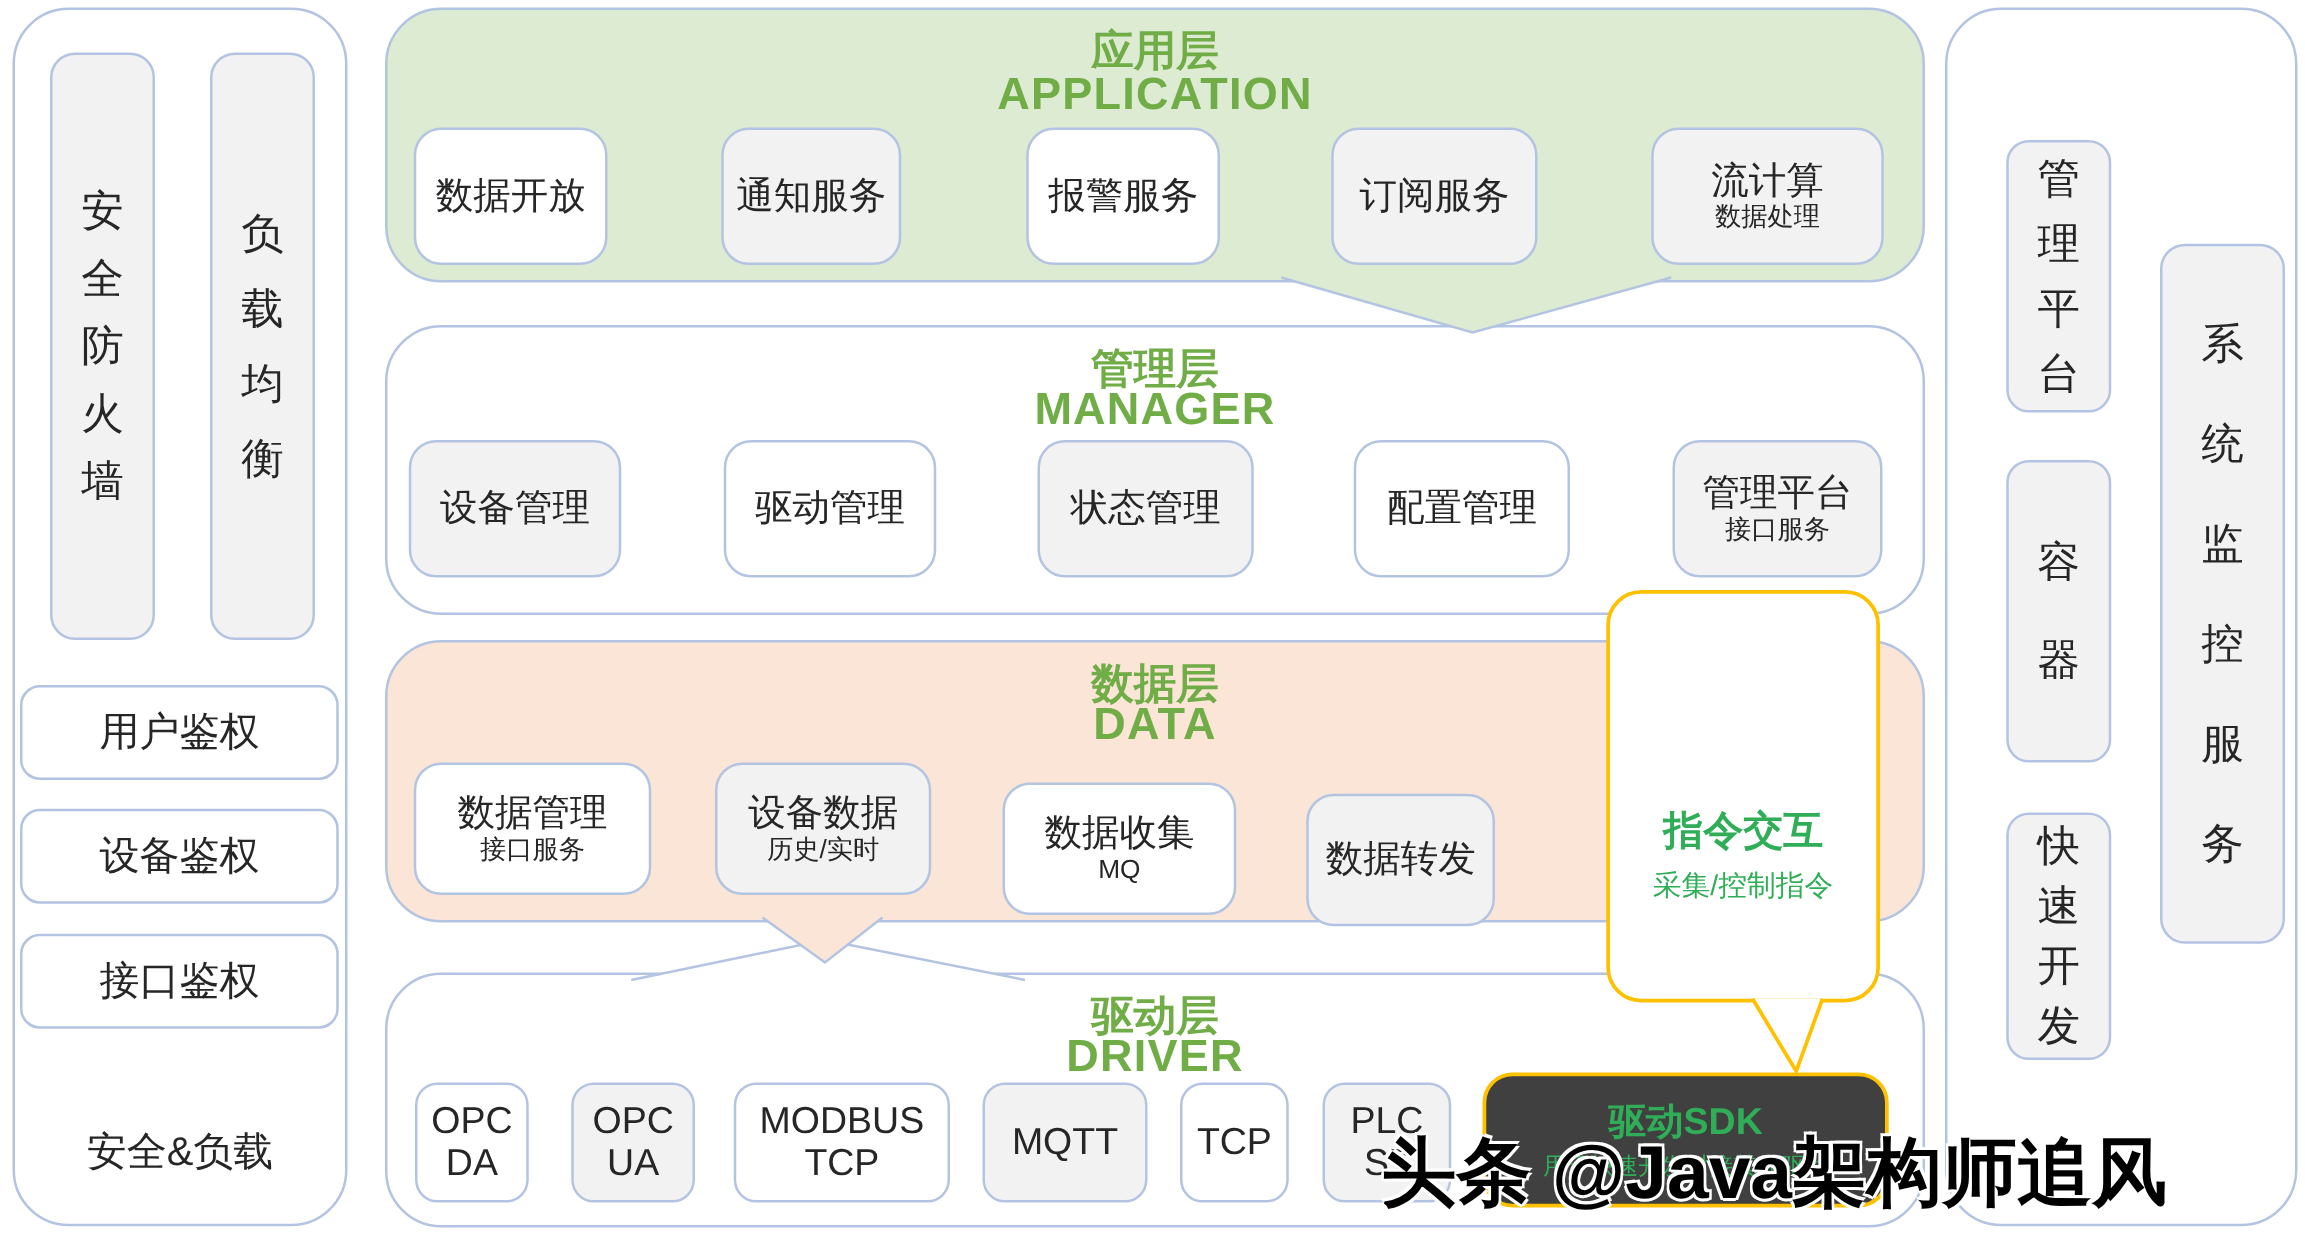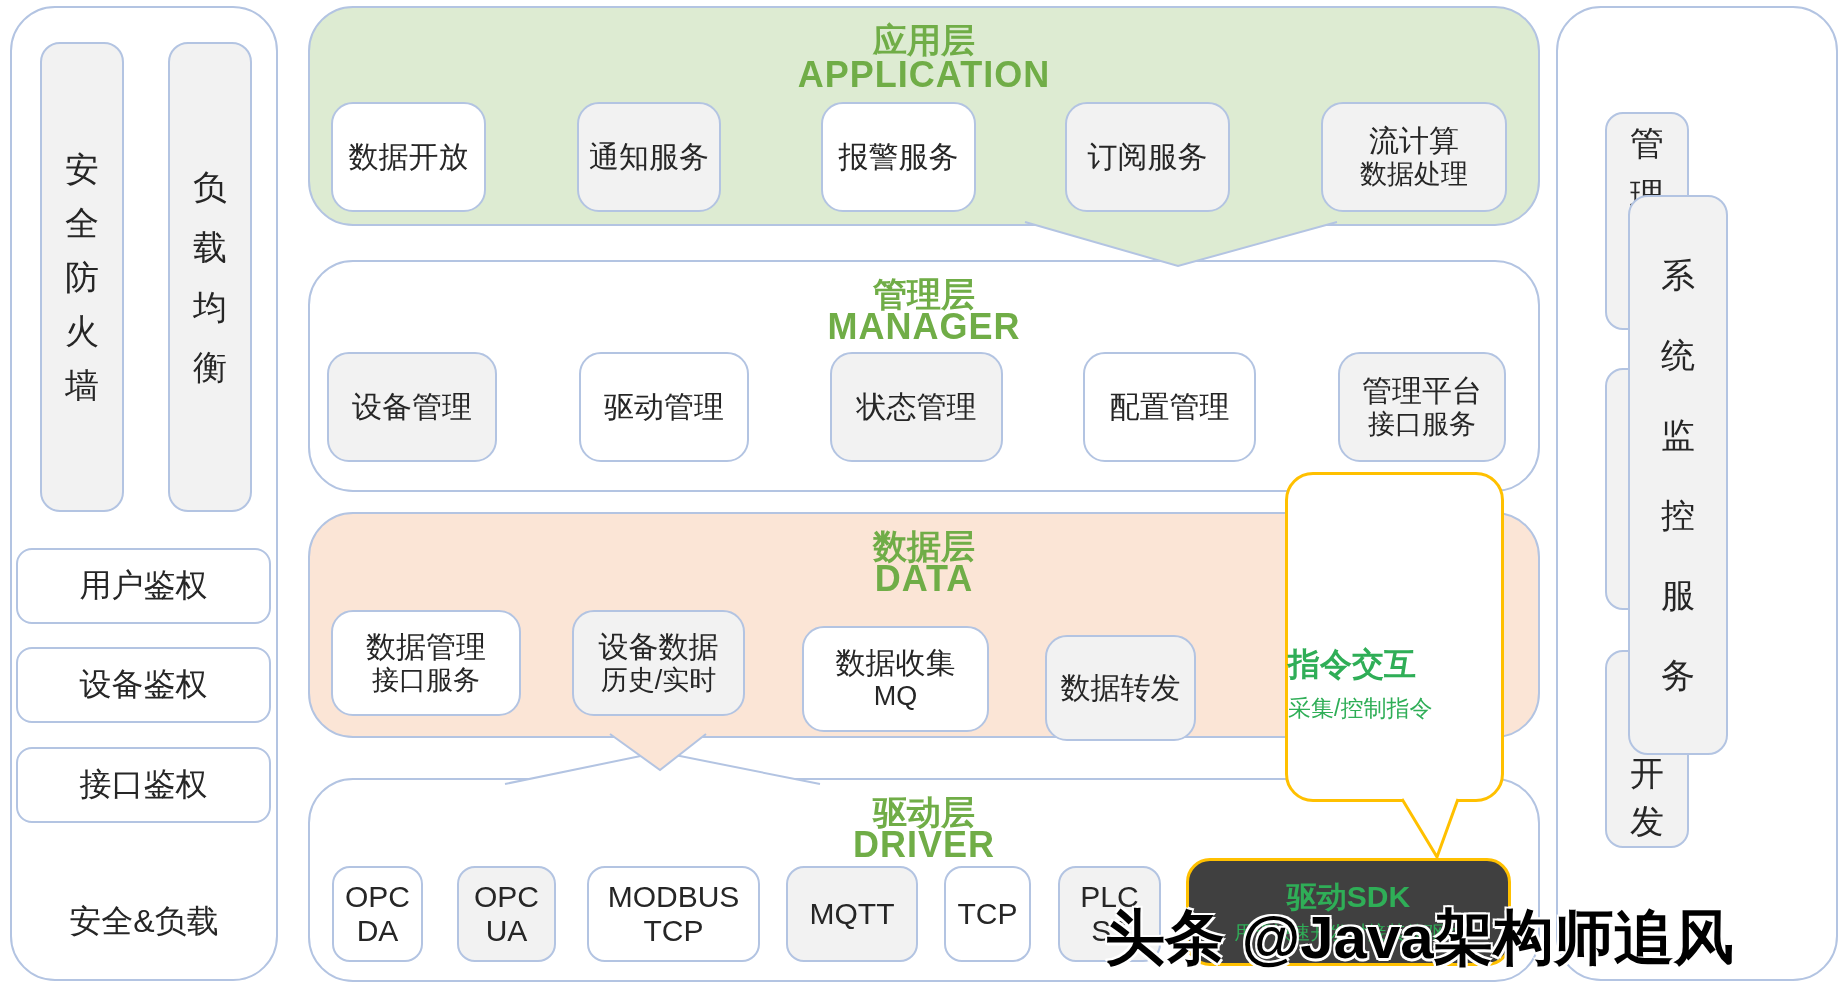--- a/index.html
+++ b/index.html
@@ -7,30 +7,30 @@
        font-family:"Liberation Sans","DejaVu Sans",sans-serif;color:#262626;}
   .abs{position:absolute;}
   .container{position:absolute;background:#fff;border:2px solid #b3c4e2;border-radius:45px;box-sizing:border-box;}
   .layer-green{background:#ddebd2;}
   .layer-pink{background:#fbe5d6;}
   .node{position:absolute;border:2px solid #b3c4e2;border-radius:22px;box-sizing:border-box;
         display:flex;flex-direction:column;align-items:center;justify-content:center;
         font-size:30px;line-height:1.15;text-align:center;white-space:pre-line;}
   .node.gray{background:#f2f2f2;}
   .node.white{background:#ffffff;}
-  .node .sub{font-size:27px;margin-top:0;}
+  .node .sub{font-size:21px;margin-top:0;}
   .ltitle{position:absolute;width:1232px;text-align:center;font-weight:bold;color:#70ad47;}
   .ltitle.zh{font-size:34px;}
   .ltitle.en{font-size:36px;letter-spacing:1px;}
   .vtext{display:flex;align-items:center;justify-content:center;text-align:center;}
   .vtext .inner{width:40px;font-size:34px;}
   .authbox{position:absolute;left:16px;width:255px;height:76px;background:#fff;border:2px solid #b3c4e2;
            border-radius:16px;box-sizing:border-box;display:flex;align-items:center;justify-content:center;font-size:32px;}
   .callout{position:absolute;left:1285px;top:472px;width:219px;height:330px;background:#fff;
-           border:3px solid #ffc000;border-radius:28px;box-sizing:border-box;z-index:50;}
+           border:3px solid #ffc000;border-radius:28px;box-sizing:border-box;z-index:50;text-align:center;}
   .callout .ctitle{margin-top:168px;font-size:32px;font-weight:bold;color:#2fae57;}
   .callout .csub{font-size:23px;color:#2fae57;margin-top:6px;}
   .sdk{position:absolute;left:1186px;top:858px;width:325px;height:108px;background:#404040;border:3px solid #ffc000;
        border-radius:24px;box-sizing:border-box;text-align:center;z-index:40;}
   .sdk .stitle{margin-top:16px;font-size:30px;font-weight:bold;color:#2fae57;}
   .sdk .ssub{font-size:19px;color:#2fae57;margin-top:2px;}
   .watermark{position:absolute;left:1105px;top:898px;width:739px;font-size:60px;font-weight:bold;color:#000000;
              z-index:100;white-space:nowrap;
              text-shadow:-2px -2px 0 #fff,2px -2px 0 #fff,-2px 2px 0 #fff,2px 2px 0 #fff,0 3px 0 #fff;}
   svg.overlay{position:absolute;left:0;top:0;z-index:55;pointer-events:none;}
@@ -162,21 +162,21 @@
 
 <div class="node gray vtext" style="left:1605px;top:112px;width:84px;height:218px;border-radius:18px;">
   <div class="inner" style="line-height:52px;">管理平台</div>
 </div>
 <div class="node gray vtext" style="left:1605px;top:368px;width:84px;height:242px;border-radius:18px;">
   <div class="inner" style="line-height:78px;">容器</div>
 </div>
 <div class="node gray vtext" style="left:1605px;top:650px;width:84px;height:198px;border-radius:18px;">
   <div class="inner" style="line-height:48px;">快速开发</div>
 </div>
-<div class="node gray vtext" style="left:1628px;top:195px;width:100px;height:560px;border-radius:20px;">
+<div class="node gray vtext" style="left:1728px;top:195px;width:100px;height:560px;border-radius:20px;">
   <div class="inner" style="line-height:80px;">系统监控服务</div>
 </div>
 
 <svg class="overlay" width="1844" height="987" viewBox="0 0 1844 987">
 
   <polygon points="505,784 660,752 820,784" fill="#ffffff"></polygon>
   <path d="M505,784 L660,752 L820,784" fill="none" stroke="#b3c4e2" stroke-width="2"></path>
 
   <polygon points="610,734 660,770 706,734" fill="#fbe5d6"></polygon>
   <path d="M610,734 L660,770 L706,734" fill="none" stroke="#b3c4e2" stroke-width="2"></path>

